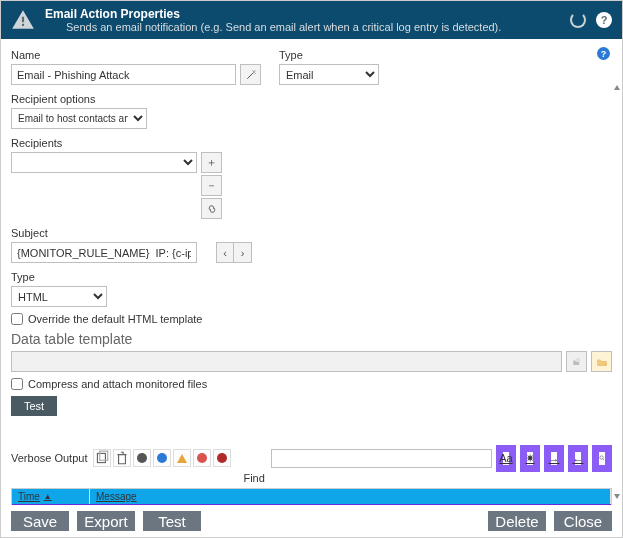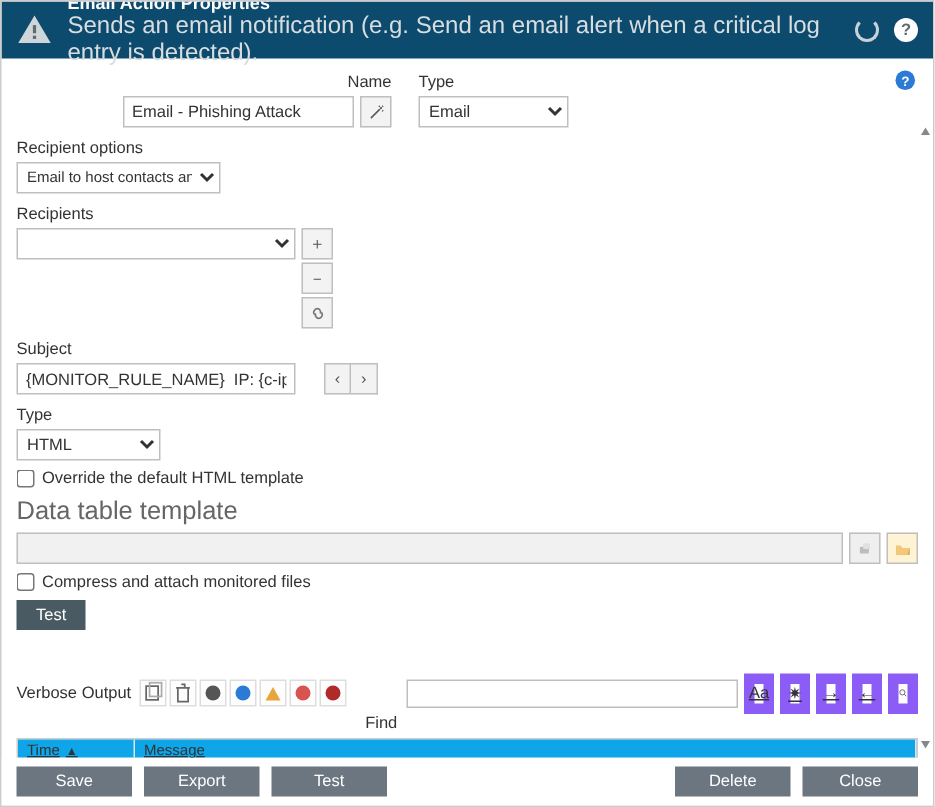--- a/index.html
+++ b/index.html
@@ -21,21 +21,21 @@
     align-items: center;
     padding: 0 10px 0 8px;
   }
   .header .triangle-icon {
     width: 28px; height: 28px;
     display: flex; align-items: center; justify-content: center;
     margin-right: 8px;
   }
   .header .title-block { flex: 1; }
   .header .title { font-size: 12px; font-weight: 600; }
-  .header .subtitle { font-size: 16px; color: #d8dde0; }
+  .header .subtitle { font-size: 11px; color: #d8dde0; margin-left: 21px; }
   .header .right-icons { display: flex; align-items: center; gap: 10px; }
   .header .spinner {
     width: 16px; height: 16px; border: 2px solid #c7d2d7; border-top-color: transparent;
     border-radius: 50%;
   }
   .header .help {
     width: 16px; height: 16px; border-radius: 50%; background: #fff; color: #5e6b72;
     font-weight: bold; font-size: 11px; display:flex;align-items:center;justify-content:center;
   }
 
@@ -47,21 +47,21 @@
   }
   .info-icon {
     position: absolute; top: 8px; right: 12px;
     width: 13px; height: 13px; border-radius: 50%;
     background: #2b7bd6; color: #fff; font-size: 9px; font-weight: bold;
     display:flex;align-items:center;justify-content:center;
   }
   .row { display: flex; gap: 14px; margin-bottom: 8px; align-items: flex-start; }
   .field { display: flex; flex-direction: column; }
   .field label { font-size: 11px; margin-bottom: 3px; color: #333; }
-  .field.name { width: 250px; align-items: flex-end; }
+  .field.name { width: 250px; }
   .field.type { width: 100px; margin-left: 4px; }
 
   input[type="text"], select, textarea {
     border: 1px solid #bfbfbf;
     background: #fff;
     font-size: 11px;
     font-family: inherit;
     padding: 3px 5px;
     height: 21px;
     color: #333;
@@ -90,21 +90,21 @@
   .subject-row { display:flex; gap:19px; align-items:flex-end; margin-bottom: 8px; }
   .subject-row .field { width: 186px; }
   .subject-nav { display:flex; }
   .subject-nav .icon-btn { width: 18px; }
 
   .type-select { width: 96px; }
 
   .checkbox-row { display:flex; align-items:flex-start; gap:5px; margin: 6px 0; font-size: 11px; }
   .checkbox-row input { width: 12px; height:12px; }
 
-  .datatable-label { font-size: 17px; color:#666; margin-top: 4px; }
+  .datatable-label { font-size: 14px; color:#666; margin-top: 4px; }
   .datatable-row { display:flex; gap:4px; margin-top:4px; margin-bottom: 6px; }
   .datatable-row input { flex:1; background:#f1f1f1; }
 
   .test-btn {
     background: #4a5a63; color:#fff; border:none;
     padding: 4px 13px; font-size: 11px; cursor:pointer;
   }
 
   .verbose-block { margin-top: 16px; }
   .verbose-header { display:flex; align-items:center; gap:2px; }
@@ -138,21 +138,21 @@
   .scroll-hint::after { bottom:0; border-top:5px solid #888; }
 
   .footer {
     height: 32px; border-top: none;
     display:flex; align-items:center; padding: 0 10px; gap: 8px;
     background:#fff;
   }
   .footer .spacer { flex:1; }
   .footer button {
     background:#6b7680; color:#fff; border:none;
-    width: 77px; height: 20px; font-size: 11px; cursor:pointer;
+    width: 58px; height: 20px; font-size: 15px; cursor:pointer;
   }
 
   .dot { width:10px;height:10px;border-radius:50%; display:inline-block; }
   .tri { width:0;height:0;border-left:5px solid transparent;border-right:5px solid transparent;border-bottom:9px solid; display:inline-block;}
 </style>
 </head>
 <body>
 
 <div class="header">
   <div class="triangle-icon">

